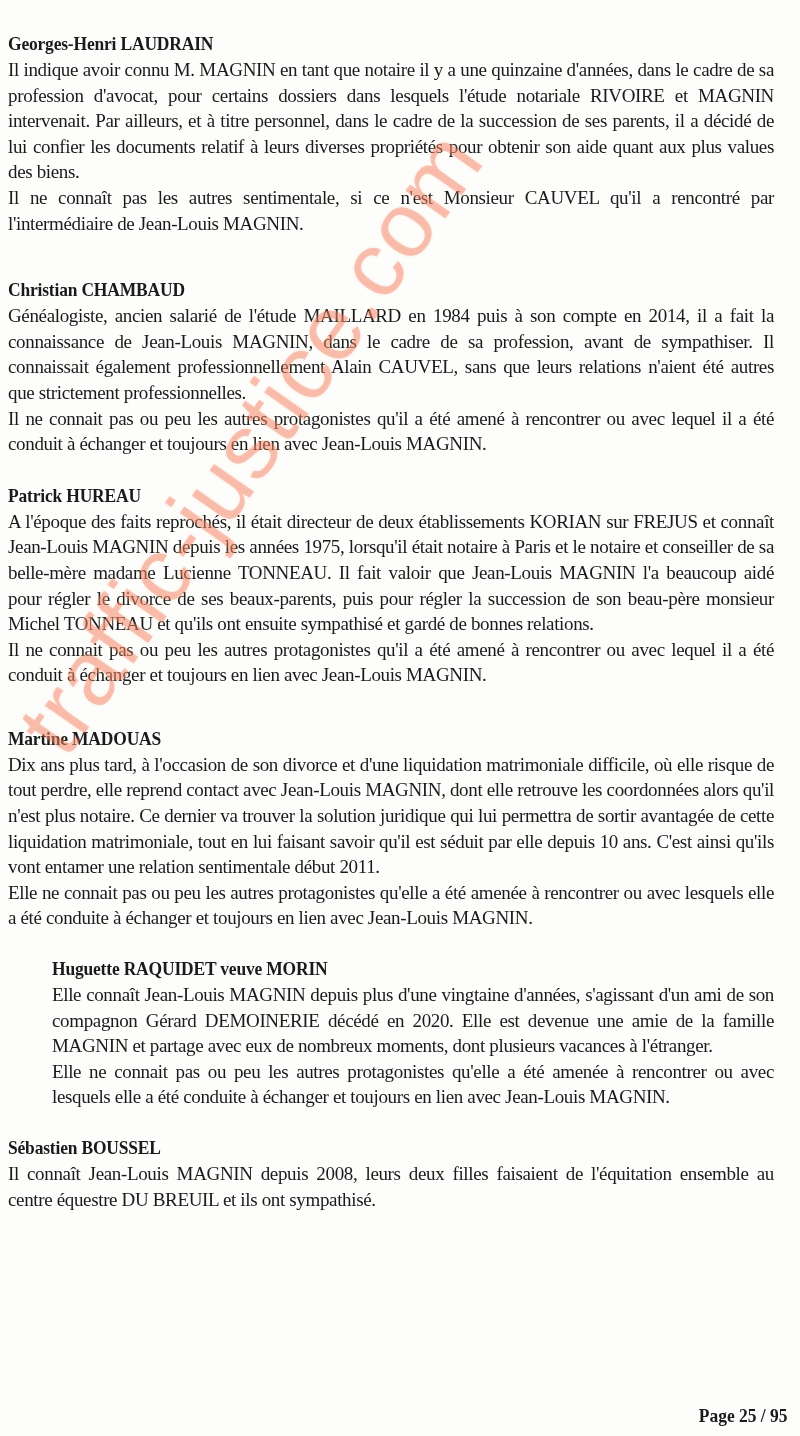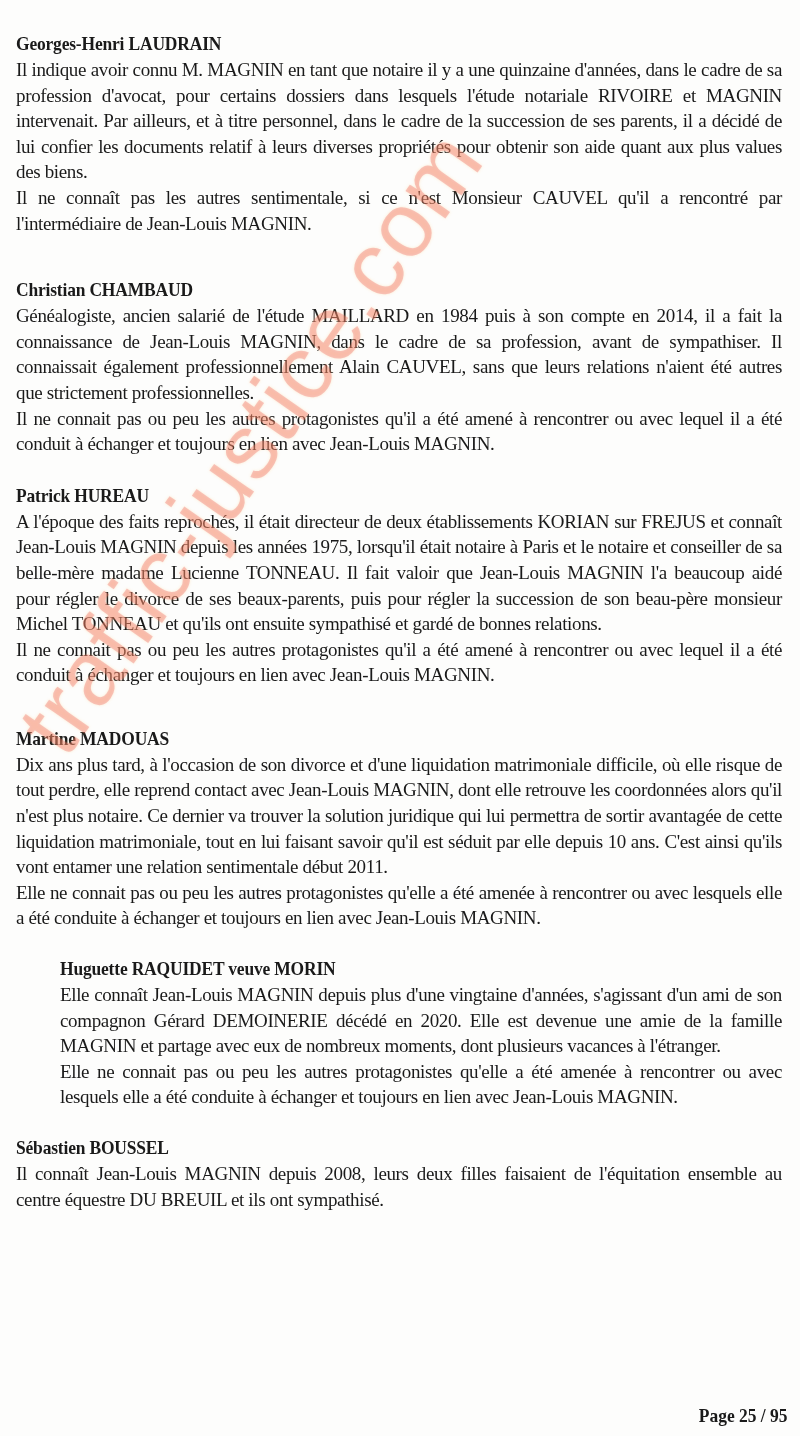--- a/index.html
+++ b/index.html
@@ -17,21 +17,21 @@
   }
   .page {
     position: absolute;
     left: 0; top: 0;
     width: 800px;
     height: 1436px;
     background: #fdfdfc;
   }
   .content {
     position: absolute;
-    left: 16px;
+    left: 8px;
     top: 30px;
     width: 766px;
   }
   .section {
     margin: 0;
   }
   .person-name {
     font-weight: bold;
     font-size: 19px;
     line-height: 27px;

